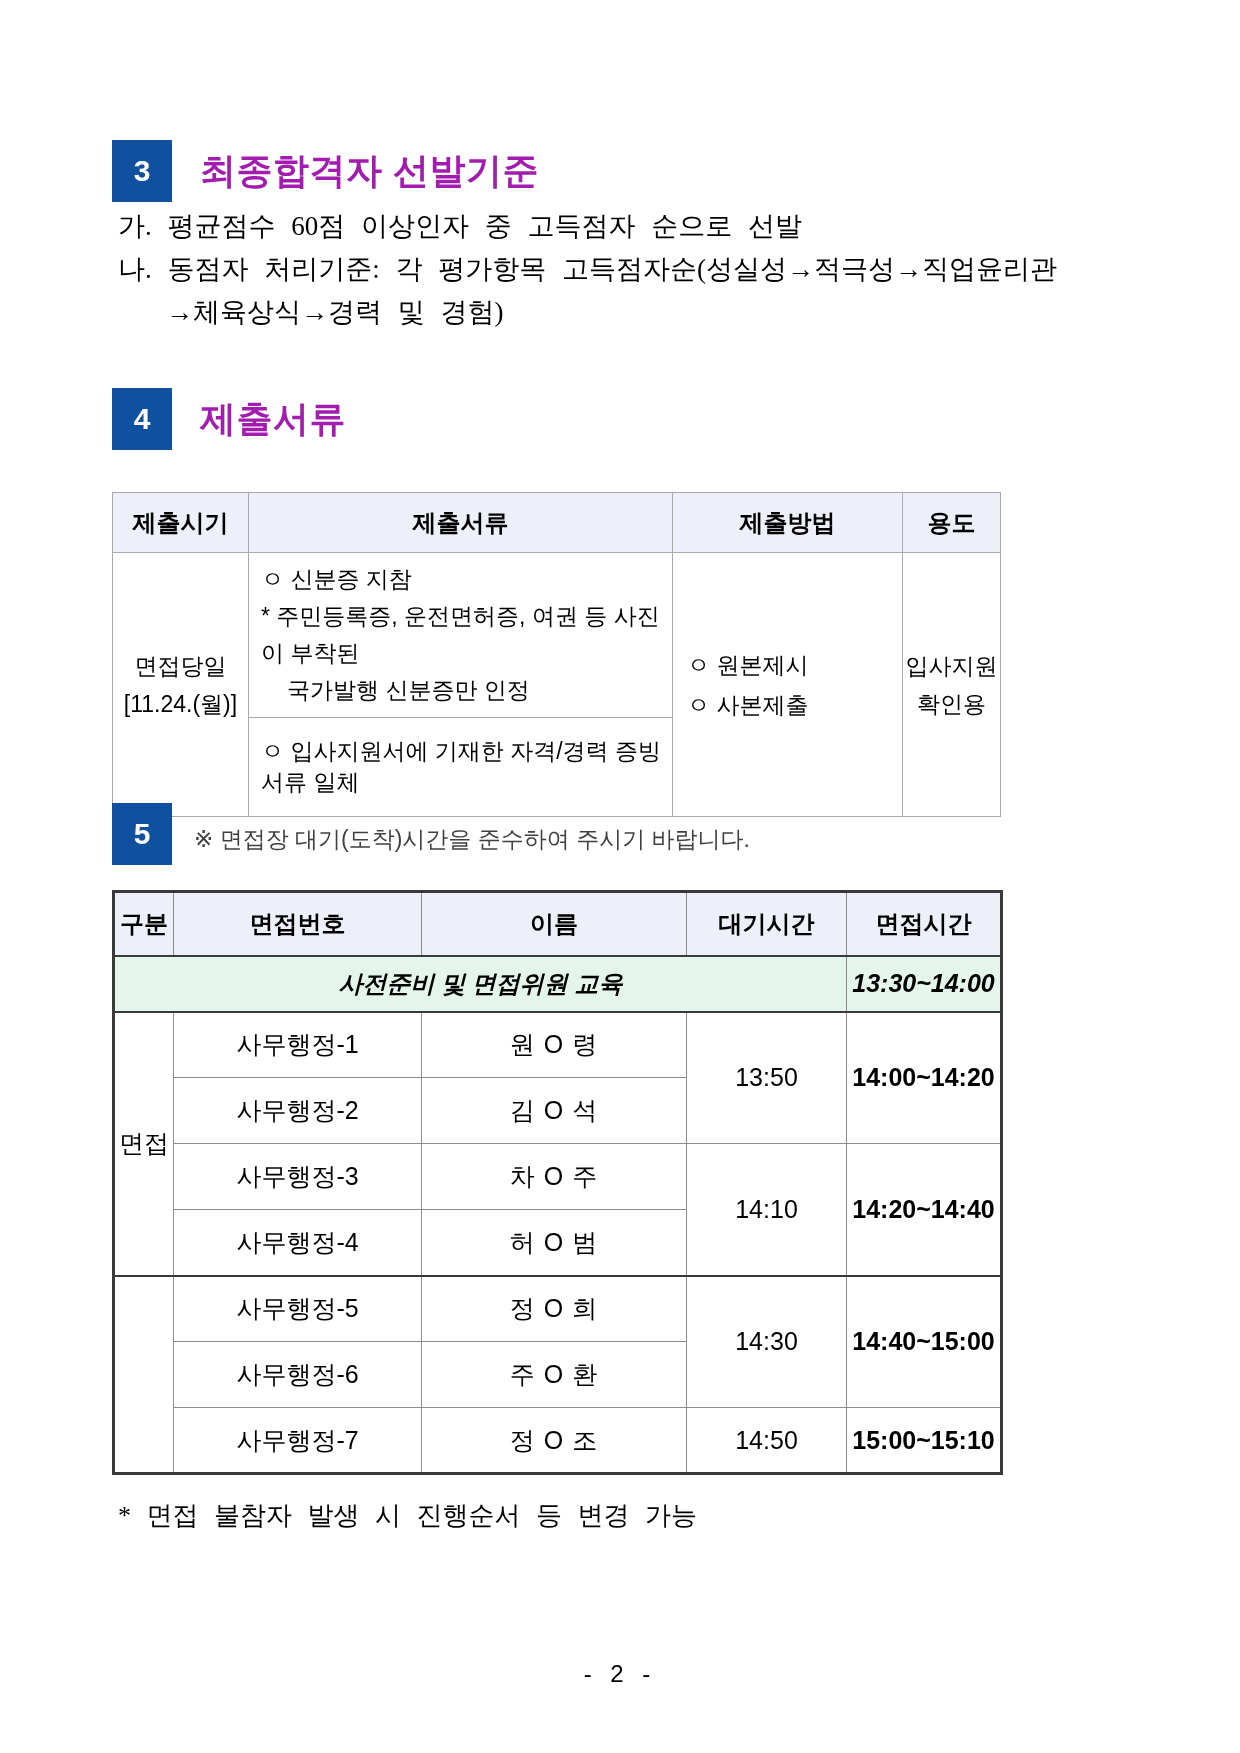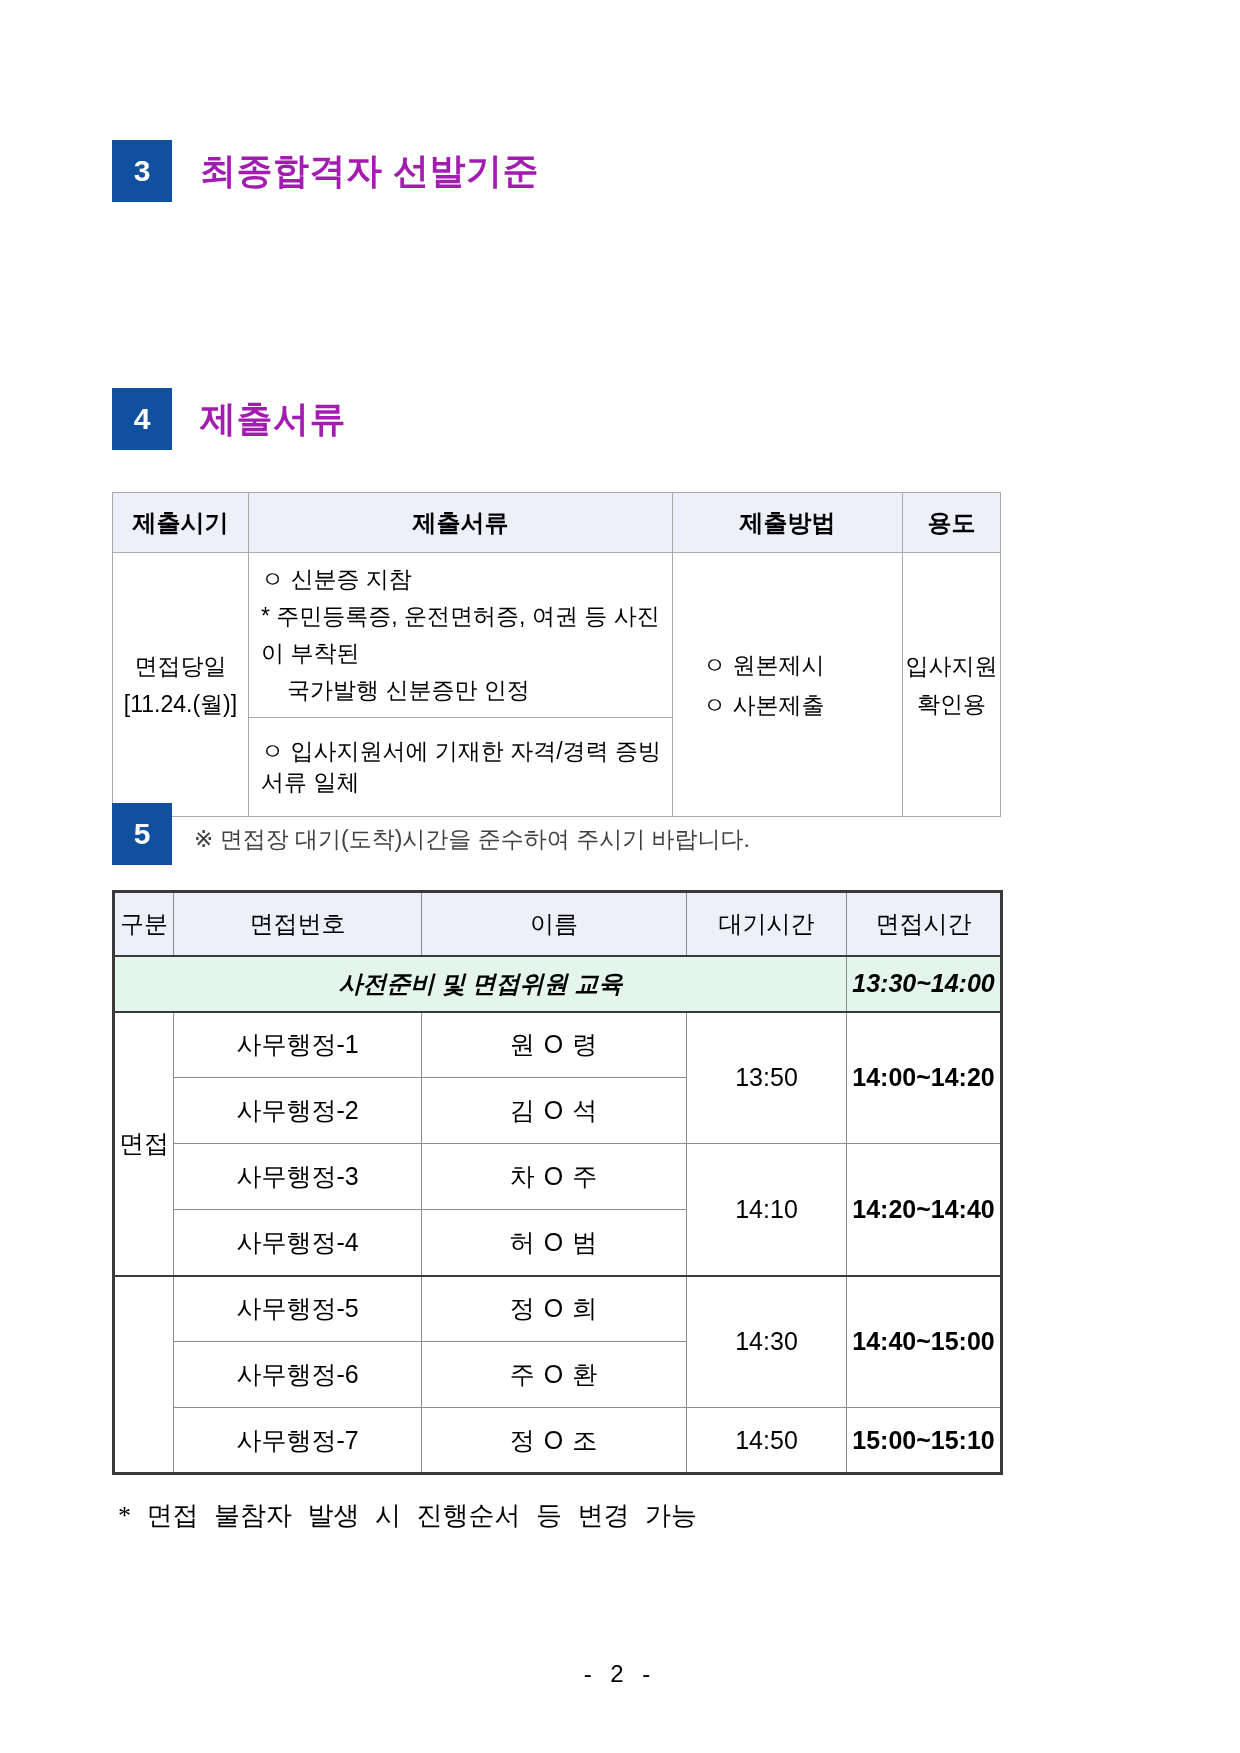--- a/index.html
+++ b/index.html
@@ -43,26 +43,26 @@
   .t4 th, .t4 td { border: 1px solid #a9a9a9; }
   .t4 th {
     height: 60px; background: #edf0f8; font-size: 24px; font-weight: bold;
     text-align: center; vertical-align: middle;
   }
   .t4 td { font-size: 23px; vertical-align: middle; }
   .t4 .cell-center { text-align: center; line-height: 38px; }
   .t4 .docs1 { height: 101px; padding: 8px 6px 8px 12px; line-height: 37px; }
   .t4 .docs2 { height: 99px; padding: 8px 6px 8px 12px; }
   .t4 .hang { padding-left: 26px; }
-  .t4 .method { padding-left: 30px; line-height: 40px; }
+  .t4 .method { padding-left: 14px; line-height: 40px; }
 
   
   .t5 { position: absolute; left: 112px; top: 890px; width: 888px; border: 3px solid #3a3a3a; }
   .t5 th, .t5 td { border: 1px solid #8c8c8c; text-align: center; vertical-align: middle; }
-  .t5 th { height: 64px; background: #edf0f8; font-size: 24px; font-weight: normal; }
+  .t5 th { height: 64px; background: #edf0f8; font-size: 24px; font-weight: bold; }
   .t5 .prep td { height: 56px; background: #e4f6ec; border-top: 2px solid #3a3a3a; border-bottom: 2px solid #3a3a3a; font-style: italic; }
   .t5 .prep .prep-label { font-size: 24px; font-weight: bold; }
   .t5 td { height: 66px; font-size: 25px; }
   .t5 .time { font-weight: bold; font-size: 25px; }
   .t5 .thick-top td { border-top: 2px solid #3a3a3a; }
   .t5 .name { letter-spacing: 1px; }
 
   
   .foot-note {
     position: absolute; left: 118px; top: 1498px;
@@ -75,20 +75,25 @@
   }
 </style>
 </head>
 <body>
 
 <div class="page">
 
   <div class="sec-header" style="top:140px;">
     <div class="sec-num">3</div>
     <div class="sec-title">최종합격자 선발기준</div>
+  </div>
+  <div class="sec3-body">
+    <div>가. 평균점수 60점 이상인자 중 고득점자 순으로 선발</div>
+    <div>나. 동점자 처리기준: 각 평가항목 고득점자순(성실성→적극성→직업윤리관</div>
+    <div class="indent">→체육상식→경력 및 경험)</div>
   </div>
 
   <div class="sec-header" style="top:388px;">
     <div class="sec-num">4</div>
     <div class="sec-title">제출서류</div>
   </div>
 
   <table class="t4">
     <colgroup>
       <col style="width:136px">

